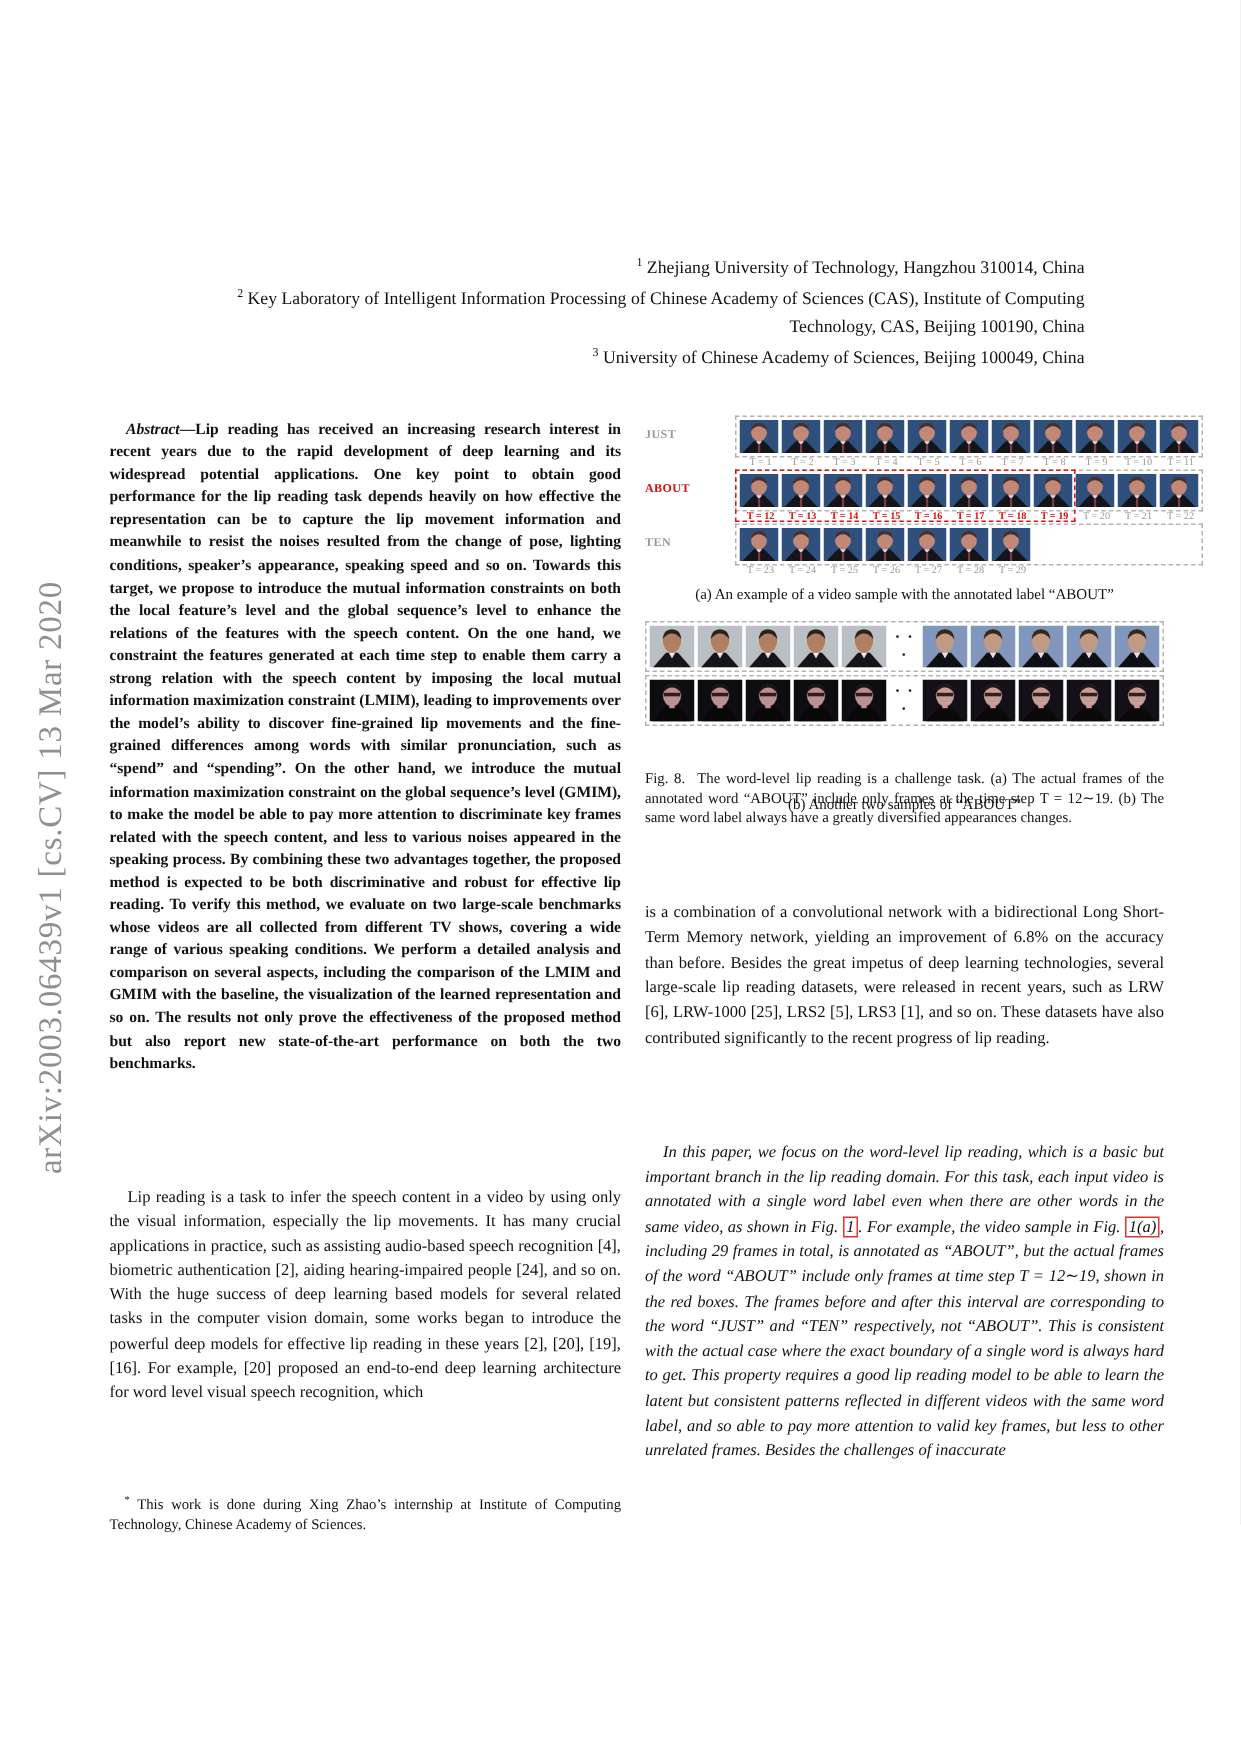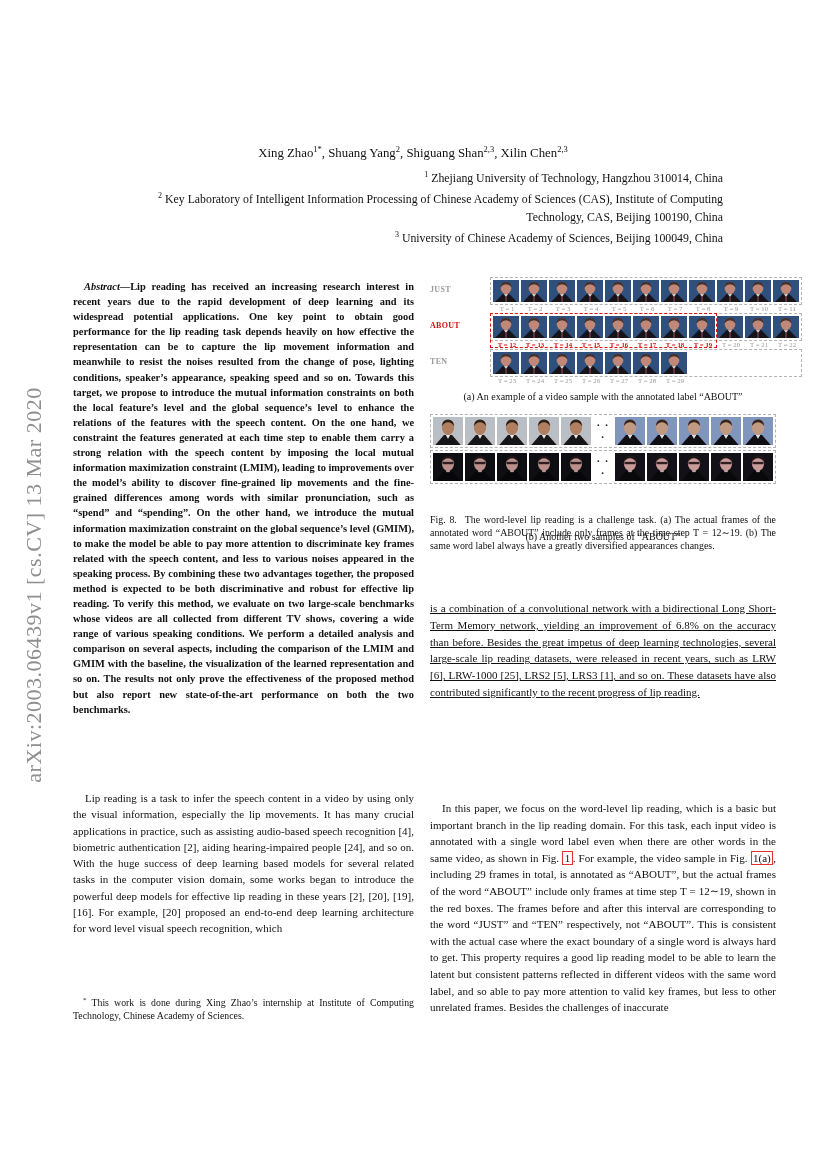--- a/index.html
+++ b/index.html
@@ -91,41 +91,40 @@
   .fb-frame{width:30px;height:28px;flex:0 0 30px;}
   .fb-dots{flex:1;text-align:center;font-size:11px;font-weight:bold;color:#222;letter-spacing:1px;}
   .cap-b{position:absolute;left:430px;top:493px;width:346px;text-align:center;font-size:10px;margin-top:38px;}
   .figcaption{
     position:absolute;left:430px;top:514px;width:346px;
     font-size:9.9px;line-height:12.9px;text-align:justify;
   }
   .figcaption .figlabel{margin-right:8px;}
   .rp1{
     position:absolute;left:430px;top:600px;width:346px;
-    font-size:11px;line-height:16.8px;text-align:justify;text-decoration:underline;
+    font-size:11px;line-height:16.8px;text-align:justify;
   }
   .rp2{
-    position:absolute;left:430px;top:800px;width:346px;
-    font-size:11px;line-height:16.6px;text-align:justify;text-indent:12px;
+    position:absolute;left:430px;top:760px;width:346px;
+    font-size:11px;line-height:16.6px;text-align:justify;text-indent:12px;font-style:italic;
   }
   .figref{
     border:1px solid #e23333;padding:0 1.5px;
   }
 </style>
 </head>
 <body>
 
 <div class="page">
 
   <div class="watermark">
     <span>arXiv:2003.06439v1  [cs.CV]  13 Mar 2020</span>
   </div>
 
 
-  <div class="authors"><span>Xing Zhao<sup>1*</sup></span>, <span>Shuang Yang<sup>2</sup></span>, <span>Shiguang Shan<sup>2,3</sup></span>, <span>Xilin Chen<sup>2,3</sup></span></div>
 
   <div class="affils">
       <div><sup>1</sup> Zhejiang University of Technology, Hangzhou 310014, China</div>
       <div><sup>2</sup> Key Laboratory of Intelligent Information Processing of Chinese Academy of Sciences (CAS), Institute of Computing Technology, CAS, Beijing 100190, China</div>
       <div><sup>3</sup> University of Chinese Academy of Sciences, Beijing 100049, China</div>
     </div>
 
   <div class="abstract">
     <span class="lead">Abstract</span><span>—Lip reading has received an increasing research interest in recent years due to the rapid development of deep learning and its widespread potential applications. One key point to obtain good performance for the lip reading task depends heavily on how effective the representation can be to capture the lip movement information and meanwhile to resist the noises resulted from the change of pose, lighting conditions, speaker’s appearance, speaking speed and so on. Towards this target, we propose to introduce the mutual information constraints on both the local feature’s level and the global sequence’s level to enhance the relations of the features with the speech content. On the one hand, we constraint the features generated at each time step to enable them carry a strong relation with the speech content by imposing the local mutual information maximization constraint (LMIM), leading to improvements over the model’s ability to discover fine-grained lip movements and the fine-grained differences among words with similar pronunciation, such as “spend” and “spending”. On the other hand, we introduce the mutual information maximization constraint on the global sequence’s level (GMIM), to make the model be able to pay more attention to discriminate key frames related with the speech content, and less to various noises appeared in the speaking process. By combining these two advantages together, the proposed method is expected to be both discriminative and robust for effective lip reading. To verify this method, we evaluate on two large-scale benchmarks whose videos are all collected from different TV shows, covering a wide range of various speaking conditions. We perform a detailed analysis and comparison on several aspects, including the comparison of the LMIM and GMIM with the baseline, the visualization of the learned representation and so on. The results not only prove the effectiveness of the proposed method but also report new state-of-the-art performance on both the two benchmarks.</span>
   </div>

